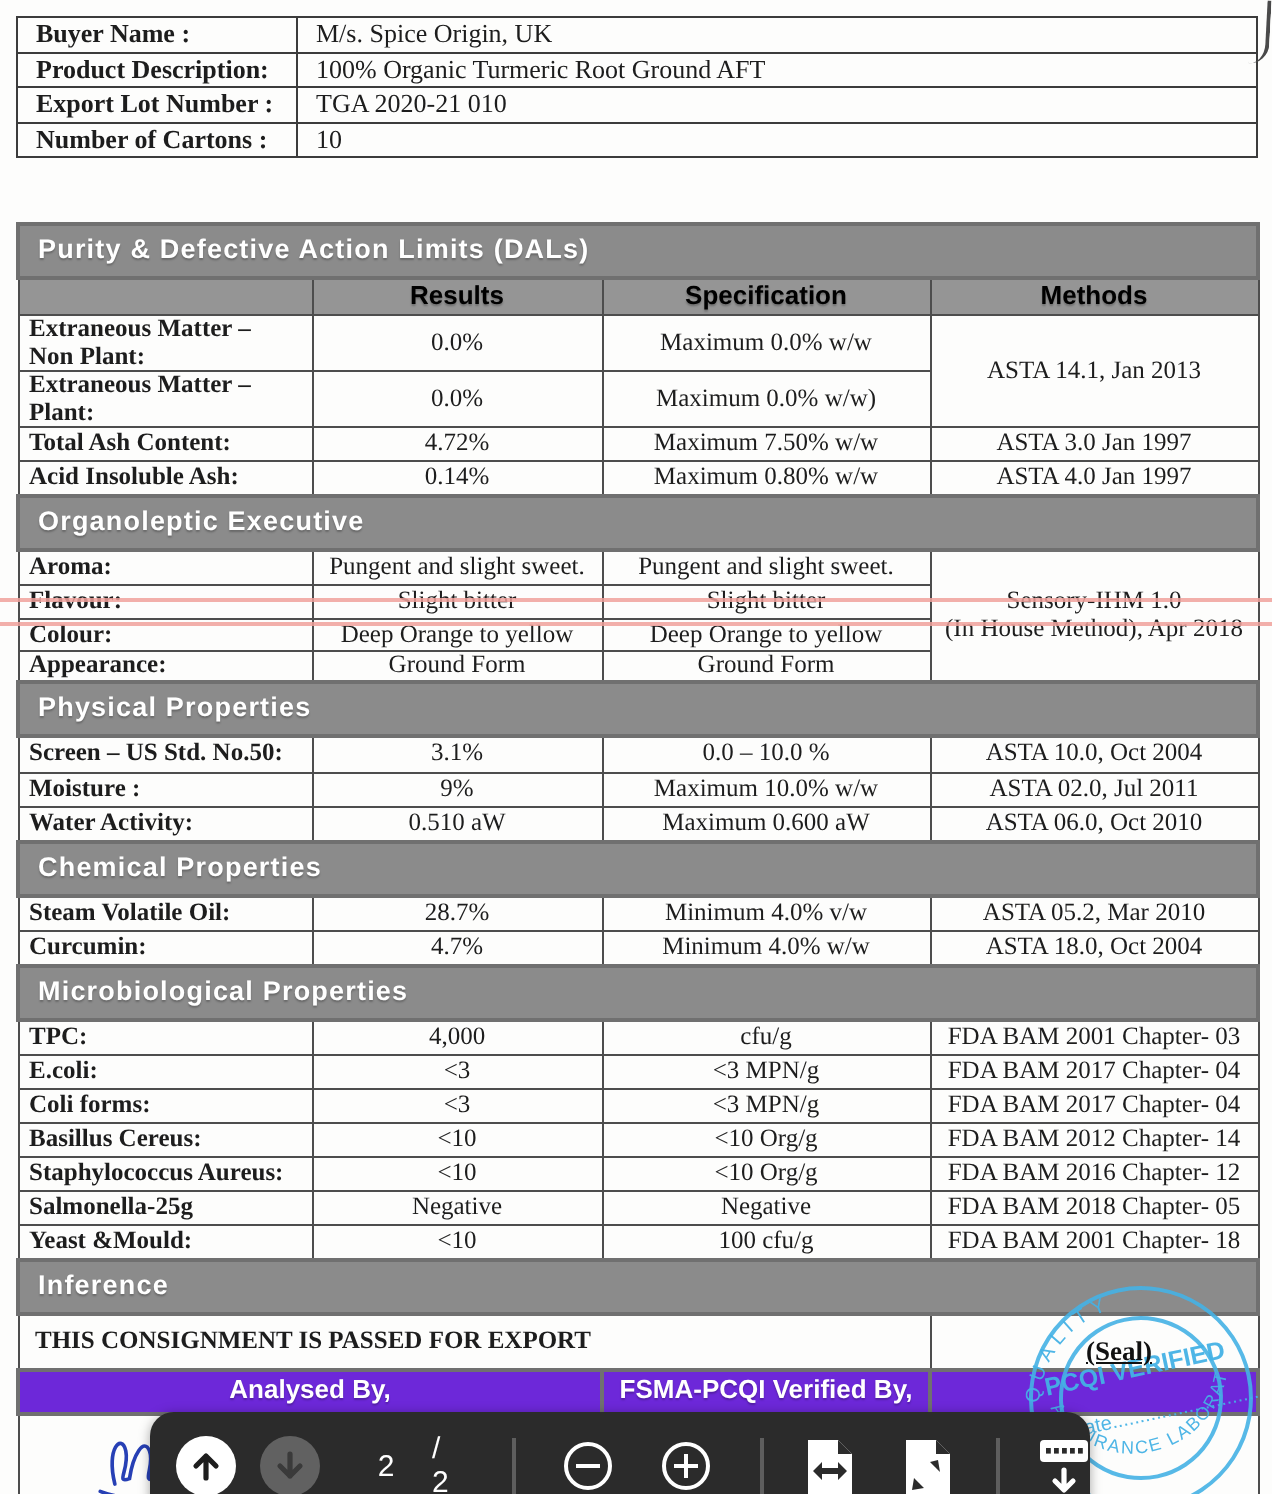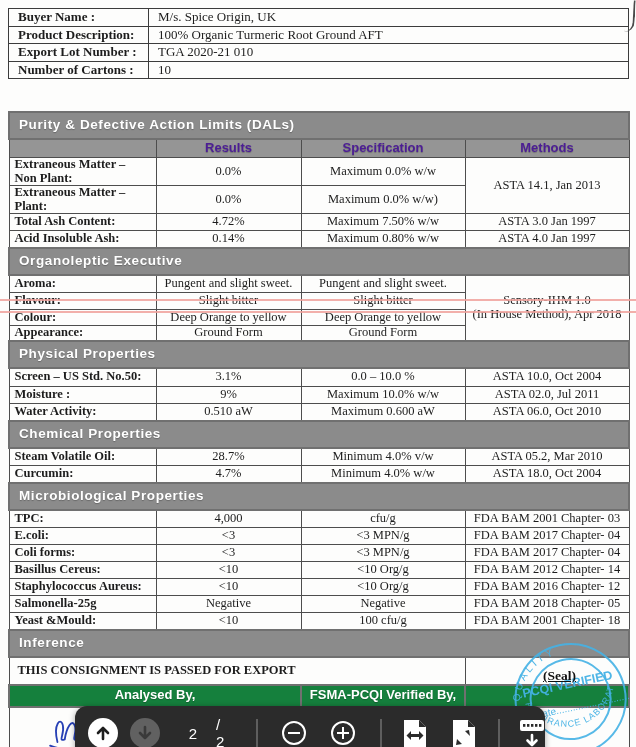--- a/index.html
+++ b/index.html
@@ -12,29 +12,29 @@
   .info-table{position:absolute;left:8px;top:8px;width:620px;}
   .info-table td{border:1.5px solid #3c3c3c;font-size:13px;padding:0 9px;height:16.5px;line-height:1.1;}
   .info-table td.lbl{font-weight:bold;}
 
   
   .spec-table{position:absolute;left:8px;top:111px;width:621px;}
   .spec-table td{border:1px solid #4d4d4d;font-size:12.5px;line-height:1.08;padding:0 5px;}
   tr.sec td{background:#8b8b8b;color:#fff;font-family:"Liberation Sans",sans-serif;
             font-weight:bold;font-size:13.5px;letter-spacing:.6px;padding:4px 9px;height:17px;
             border:2px solid #707070;text-shadow:0 1px 1px rgba(0,0,0,.25);}
-  tr.colhdr td{background:#959595;color:#4c1d95;font-family:"Liberation Sans",sans-serif;
+  tr.colhdr td{background:#959595;color:#000000;font-family:"Liberation Sans",sans-serif;
             font-weight:bold;font-size:13px;text-align:center;height:17px;
             text-shadow:0 1px 1px rgba(0,0,0,.25);}
   td.param{font-weight:bold;margin-top:21px;}
   td.val,td.method{text-align:center;}
   .prewrap{white-space:pre-line;}
   tr.h25 td{height:24px;} tr.h18 td{height:17px;} tr.h17 td{height:16px;}
   tr.h16 td{height:15px;} tr.h14 td{height:13px;} tr.h28 td{height:26px;}
-  tr.sighdr td{background:#15803d;color:#fff;font-family:"Liberation Sans",sans-serif;
+  tr.sighdr td{background:#6d28d9;color:#fff;font-family:"Liberation Sans",sans-serif;
             font-weight:bold;font-size:13px;text-align:center;height:20px;
             border:2px solid #707070;text-shadow:0 1px 1px rgba(0,0,0,.25);}
   tr.sigrow td{height:92px;vertical-align:top;text-align:center;padding-top:3px;}
   .sig-name{font-weight:bold;font-size:12.5px;margin-top:1px;}
   .sig-title{font-size:12.5px;}
   .sig-svg{display:block;margin:0 auto;height:42px;}
 
   
   .scanline{position:absolute;left:0;width:636px;height:2px;background:#f0a19b;opacity:.85;z-index:3;}
   .corner-artifact{position:absolute;right:1px;top:0;width:8px;height:32px;

